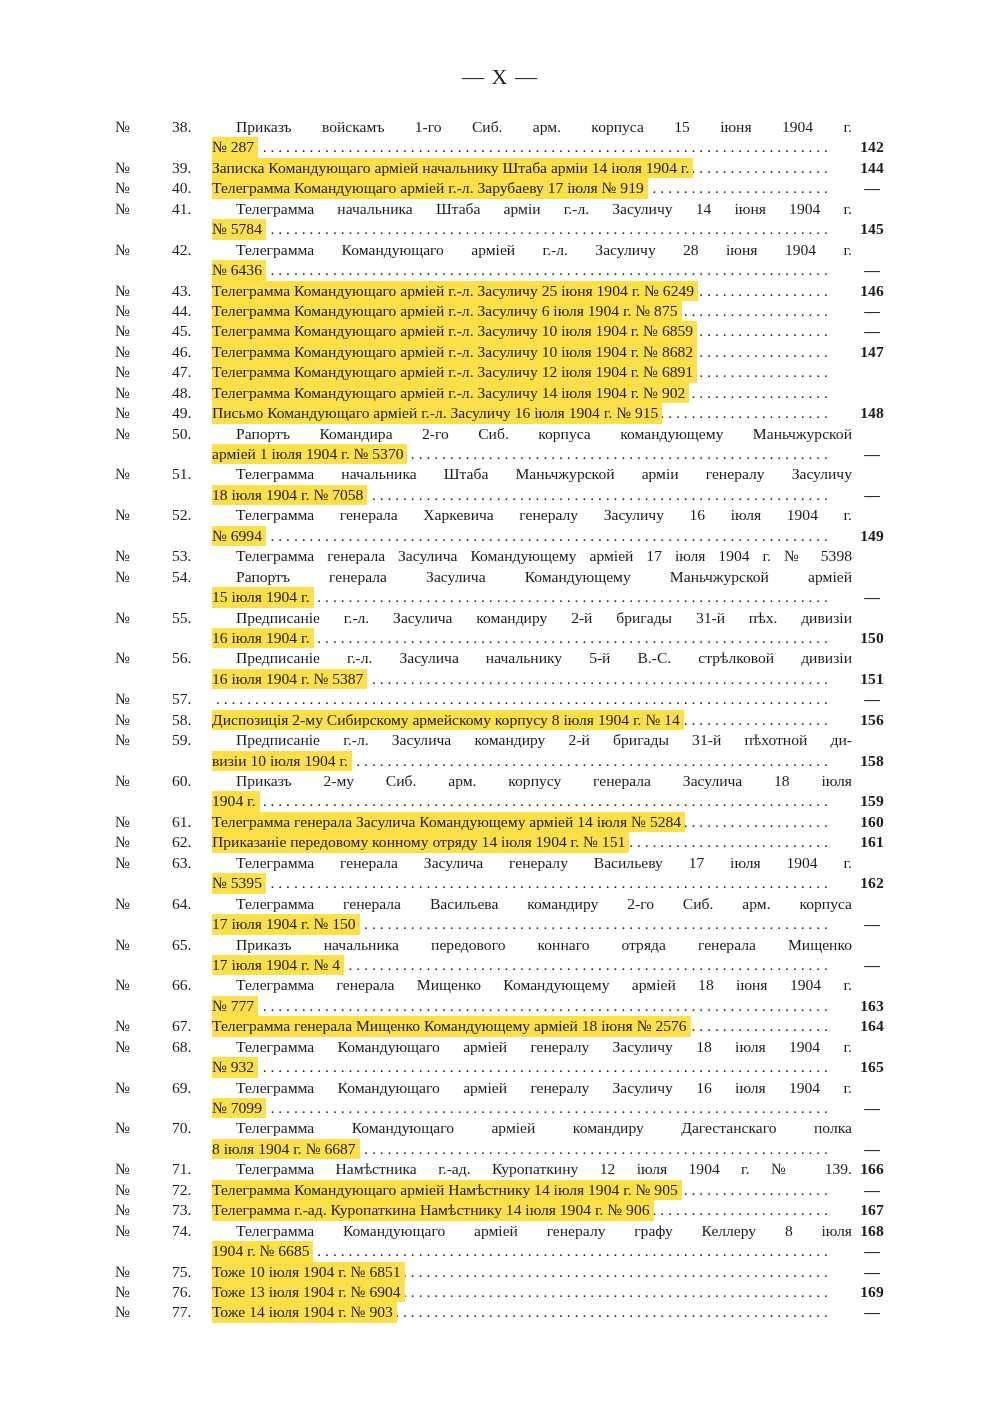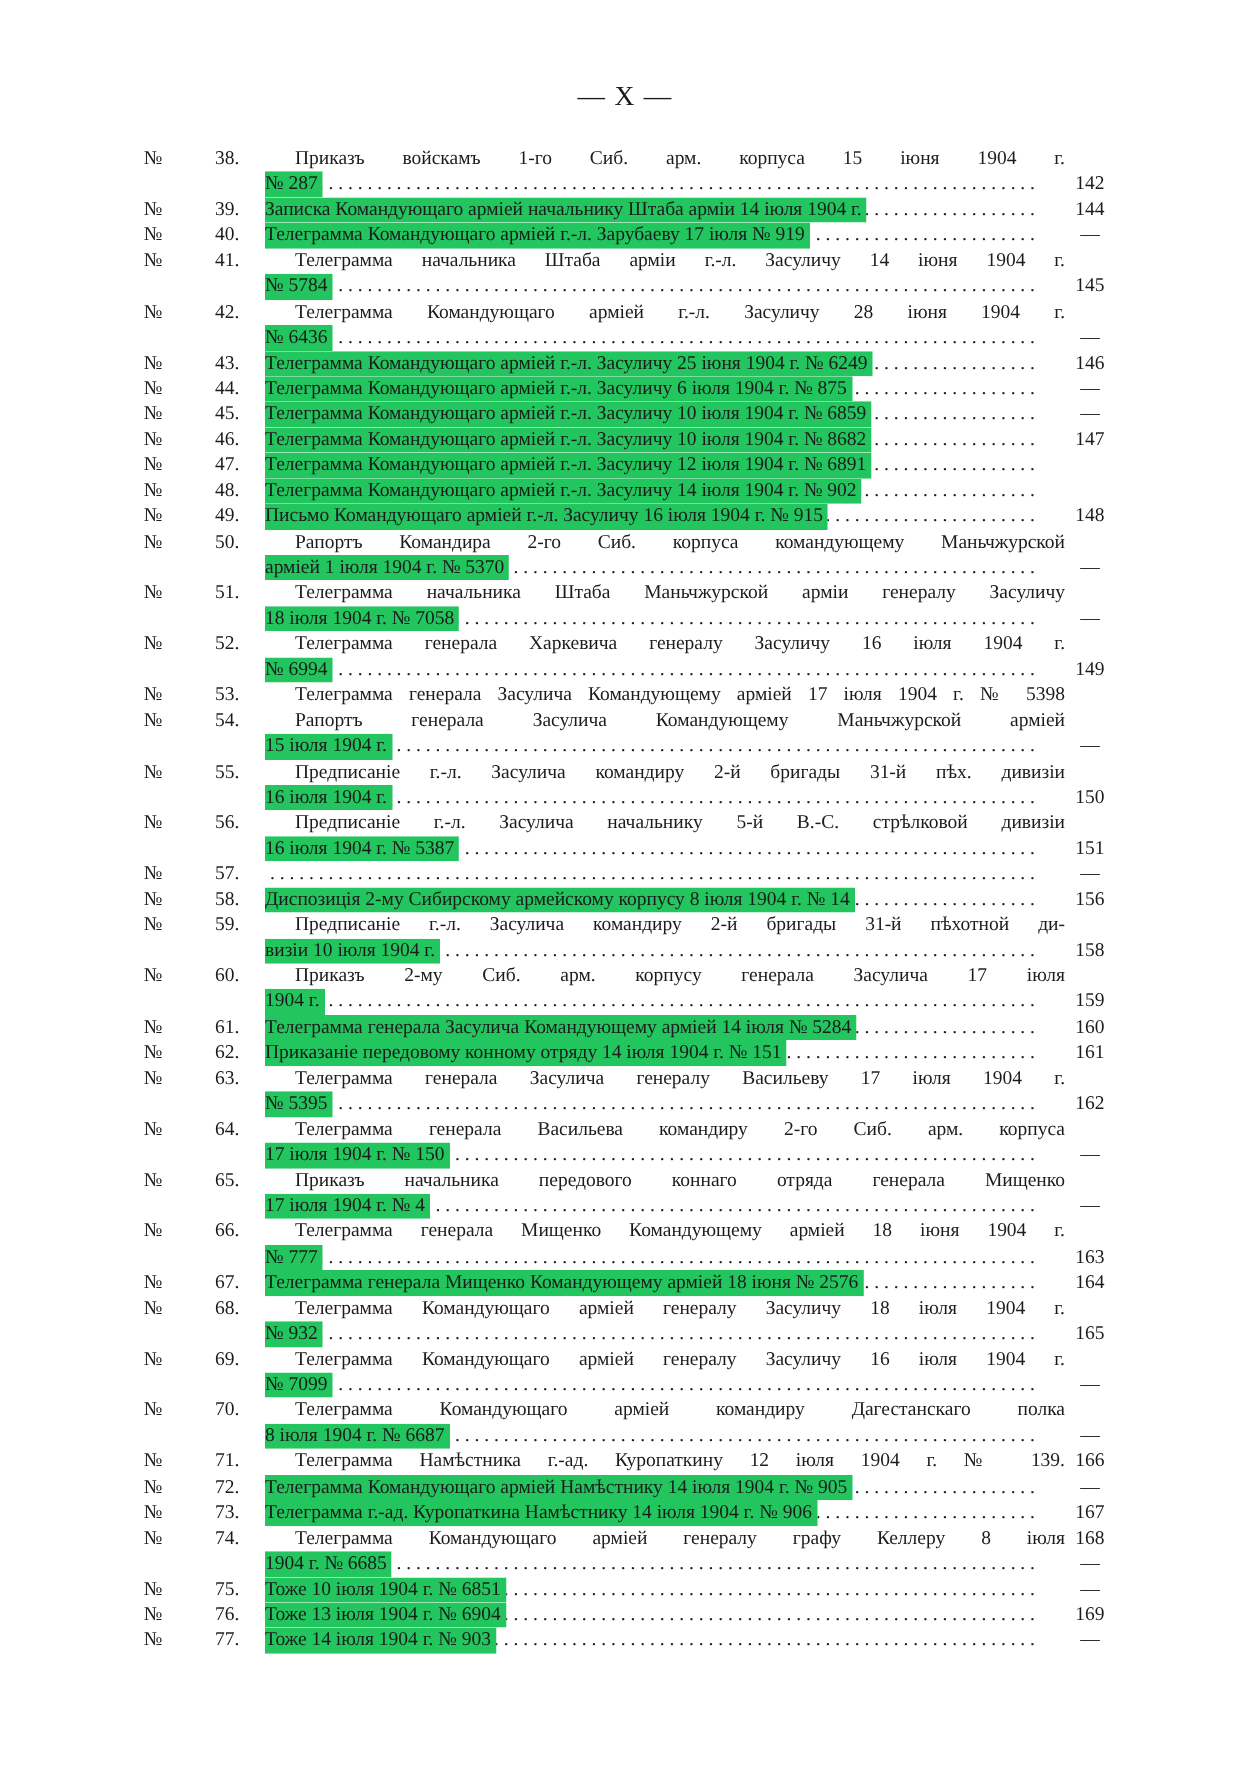--- a/index.html
+++ b/index.html
@@ -12,27 +12,27 @@
     font-size:22px; letter-spacing:1px;
   }
   .toc { position:absolute; top:117px; left:0; width:1000px; }
   .entry { position:relative; width:1000px; }
   .line { position:relative; height:20.45px; line-height:20.45px; font-size:15.6px; white-space:nowrap; }
   .no-sign { position:absolute; left:115px; }
   .num { position:absolute; left:155px;margin-left:17px; }
   .text { position:absolute; left:212px; width:616px; overflow:hidden;margin-left:24px; }
   .text.justify { text-align:justify; text-align-last:justify; }
   .leader { position:absolute; left:212px; width:616px; overflow:hidden; display:flex; }
-  .leader .t { flex:0 0 auto; padding-right:4px; background:#22c55e; }
+  .leader .t { flex:0 0 auto; padding-right:4px; background:#fde047; }
   .leader .dots { flex:1 1 auto; overflow:hidden; letter-spacing:0; }
   .leader .dots::after {
     content:". . . . . . . . . . . . . . . . . . . . . . . . . . . . . . . . . . . . . . . . . . . . . . . . . . . . . . . . . . . . . . . . . . . . . . . . . . . . . . . . . . . . . . .";
     white-space:nowrap; direction:rtl; float:right;
   }
-  .page { position:absolute; left:848px; width:48px; text-align:center; }
+  .page { position:absolute; left:848px; width:48px; text-align:center;font-weight:bold; }
 </style>
 </head>
 <body>
 
 <div class="page-header">— X —</div>
 
 <div class="toc" id="toc">
     <div class="entry">
       <div class="line">
         <span class="no-sign">№</span>
@@ -298,21 +298,21 @@
           <span class="t">визіи 10 іюля 1904 г.</span>
           <span class="dots"></span>
         </span>
         <span class="page">158</span>
       </div>
     </div>
     <div class="entry">
       <div class="line">
         <span class="no-sign">№</span>
         <span class="num">60.</span>
-        <span class="text justify">Приказъ 2-му Сиб. арм. корпусу генерала Засулича 17 іюля</span>
+        <span class="text justify">Приказъ 2-му Сиб. арм. корпусу генерала Засулича 18 іюля</span>
       </div>
       <div class="line">
         <span class="leader">
           <span class="t">1904 г.</span>
           <span class="dots"></span>
         </span>
         <span class="page">159</span>
       </div>
     </div>
     <div class="entry">

